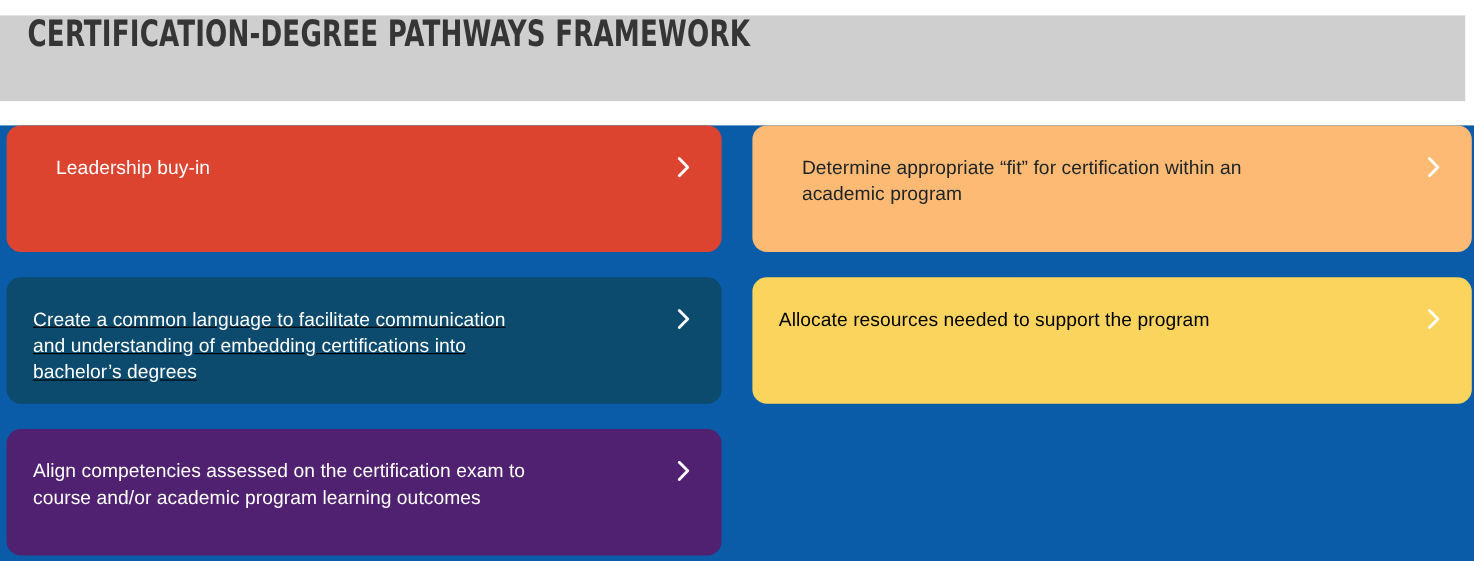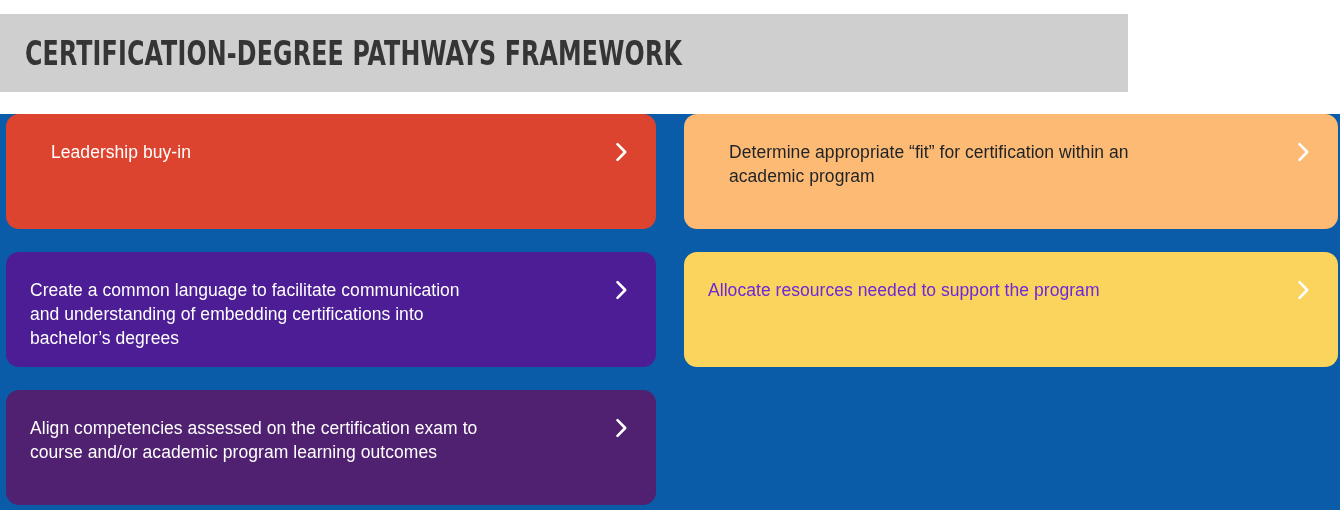--- a/index.html
+++ b/index.html
@@ -20,25 +20,24 @@
     width: 1340px;
     height: 510px;
     background: #ffffff;
   }
 
   
   .header-bar {
     position: absolute;
     left: 0;
     top: 14px;
-    width: 1128px;
+    width: 1332px;
     height: 78px;
     background: #cfcfcf;
     display: flex;
-    align-items: center;
     box-sizing: border-box;
     padding-left: 25px;
   }
   .header-title {
     font-family: "Liberation Sans Narrow", "DejaVu Sans Condensed", "Liberation Sans", sans-serif;
     font-size: 33px;
     line-height: 1;
     font-weight: 700;
     letter-spacing: 0.2px;
     color: #353535;
@@ -136,36 +135,36 @@
         <span class="card-text" style="color: rgb(29, 35, 38);">Determine appropriate “fit” for certification within an
 academic program</span>
         <span class="chevron">
           <svg viewBox="0 0 17 22" aria-hidden="true">
             <path d="M4.5 3.2 L12.2 11 L4.5 18.8" fill="none" stroke="#ffffff" stroke-width="2.6" stroke-linecap="round" stroke-linejoin="round"></path>
           </svg>
         </span>
       </div>
     </div>
 
-    <div class="card col-left row-2 text-dark" style="background: #4c1d95;">
+    <div class="card col-left row-2 text-dark" style="background: #0c4a6e; text-decoration: underline;">
       <div class="card-inner">
         <span class="card-text" style="color: rgb(255, 255, 255);">Create a common language to facilitate communication
 and understanding of embedding certifications into
 bachelor’s degrees</span>
         <span class="chevron">
           <svg viewBox="0 0 17 22" aria-hidden="true">
             <path d="M4.5 3.2 L12.2 11 L4.5 18.8" fill="none" stroke="#ffffff" stroke-width="2.6" stroke-linecap="round" stroke-linejoin="round"></path>
           </svg>
         </span>
       </div>
     </div>
 
     <div class="card col-right row-2 text-light" style="background: rgb(251, 212, 94);">
       <div class="card-inner">
-        <span class="card-text" style="color: #6d28d9;">Allocate resources needed to support the program</span>
+        <span class="card-text" style="color: #000000;">Allocate resources needed to support the program</span>
         <span class="chevron">
           <svg viewBox="0 0 17 22" aria-hidden="true">
             <path d="M4.5 3.2 L12.2 11 L4.5 18.8" fill="none" stroke="#ffffff" stroke-width="2.6" stroke-linecap="round" stroke-linejoin="round"></path>
           </svg>
         </span>
       </div>
     </div>
 
     <div class="card col-left row-3 text-dark" style="background: rgb(79, 33, 112);">
       <div class="card-inner">

